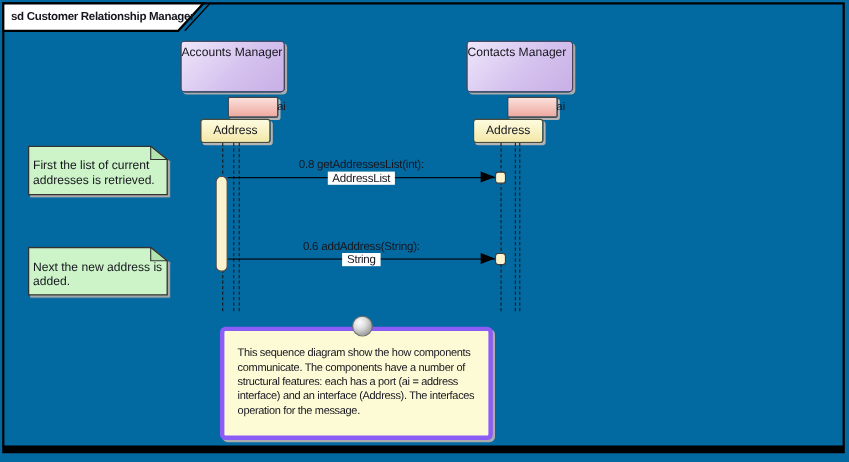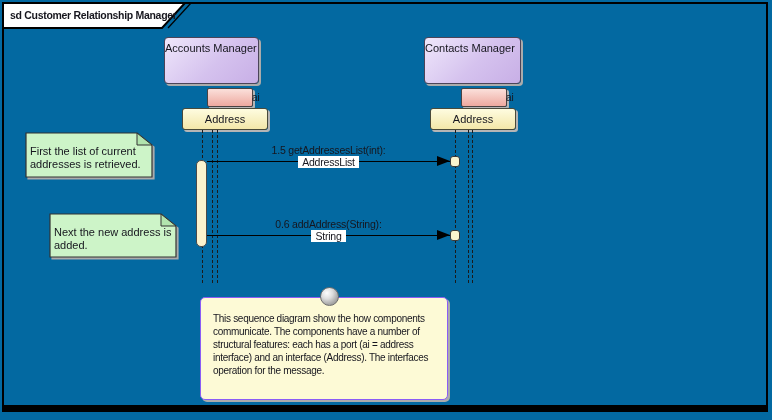--- a/index.html
+++ b/index.html
@@ -26,21 +26,21 @@
   .comp-a{left:164px;top:37px;width:95px;}
   .comp-b{left:424px;top:37px;width:97px;}
   .port{
     position:absolute;box-sizing:border-box;width:22px;height:19px;top:88px;
     border:1px solid #4a4343;border-radius:2px;
     background:linear-gradient(180deg,#fbe0db 0%,#eea99f 100%);
     box-shadow:2px 2px 0 #b5b5b5;text-align:center;font-size:10px;line-height:17px;padding-left:44px;
   }
   .port-a{left:207px;} .port-b{left:461px;}
   .iface{
-    position:absolute;box-sizing:border-box;width:86px;height:22px;top:108px;
+    position:absolute;box-sizing:border-box;width:64px;height:22px;top:108px;
     border:1px solid #4a4a3a;border-radius:3px;
     background:linear-gradient(180deg,#fefce0 0%,#f3e7a9 100%);
     box-shadow:2px 2px 0 #b5b5b5;text-align:center;font-size:11px;line-height:20px;
   }
   .iface-a{left:182px;} .iface-b{left:430px;}
   
   .dash{position:absolute;top:130px;height:153px;width:0;border-left:1px dashed #1a1a1a;z-index:1;}
   
   .activation{
     position:absolute;left:196px;top:160px;width:11px;height:87px;box-sizing:border-box;
@@ -57,29 +57,29 @@
   .m-l1{position:absolute;left:0;top:2px;width:100%;text-align:center;font-size:10.5px;letter-spacing:-0.2px;white-space:nowrap;}
   .m-l2{position:absolute;left:0;top:14px;width:100%;text-align:center;font-size:10.5px;letter-spacing:-0.2px;z-index:4;}
   .m-l2 span{background:#fff;padding:0 4px;}
   .endpoint{
     position:absolute;left:450px;width:10px;height:11px;box-sizing:border-box;
     background:#faf4ce;border:1px solid #3a3a3a;border-radius:3px;z-index:5;
   }
   .ep-1{top:156px;} .ep-2{top:230px;}
   
   .gnote{position:absolute;left:25px;width:130px;height:48px;}
-  .gnote-1{top:132px;} .gnote-2{top:213px;margin-left:24px;}
+  .gnote-1{top:132px;} .gnote-2{top:224px;}
   .gnote svg{position:absolute;left:0;top:0;filter:drop-shadow(2px 2px 0 #ababab);}
   .gnote-text{
     position:absolute;left:5px;top:13px;width:118px;font-size:11px;line-height:13px;
   }
   
   .legend{
     position:absolute;left:200px;top:297px;width:248px;height:103px;box-sizing:border-box;
-    background:#fdfad6;border:1px solid #8b5cf6;border-radius:5px;box-shadow:2px 2px 0 #ababab;
+    background:#fdfad6;border:4px solid #8b5cf6;border-radius:5px;box-shadow:2px 2px 0 #ababab;
   }
   .legend-text{position:absolute;left:12px;top:14px;font-size:10px;line-height:13px;letter-spacing:-0.3px;}
   .legend-text div{white-space:nowrap;}
   .ball{
     position:absolute;left:320px;top:287px;width:19px;height:19px;border-radius:50%;box-sizing:border-box;
     background:radial-gradient(circle at 35% 30%,#fdfdfd 0%,#dedede 35%,#a7a7a7 70%,#868686 100%);
     border:1px solid #6e6e6e;z-index:6;
   }
 </style>
 </head>
@@ -119,21 +119,21 @@
   <div class="port port-b">
     <span>ai</span>
   </div>
   <div class="iface iface-b">
     <span>Address</span>
   </div>
 
   <div class="activation"></div>
 
   <div class="message msg-1">
-    <div class="m-l1">1.5 getAddressesList(int):</div>
+    <div class="m-l1">0.8 getAddressesList(int):</div>
     <div class="m-line"></div>
     <div class="m-l2"><span>AddressList</span></div>
     <div class="m-arrow"></div>
   </div>
   <div class="endpoint ep-1"></div>
 
   <div class="message msg-2">
     <div class="m-l1">0.6 addAddress(String):</div>
     <div class="m-line"></div>
     <div class="m-l2"><span>String</span></div>

